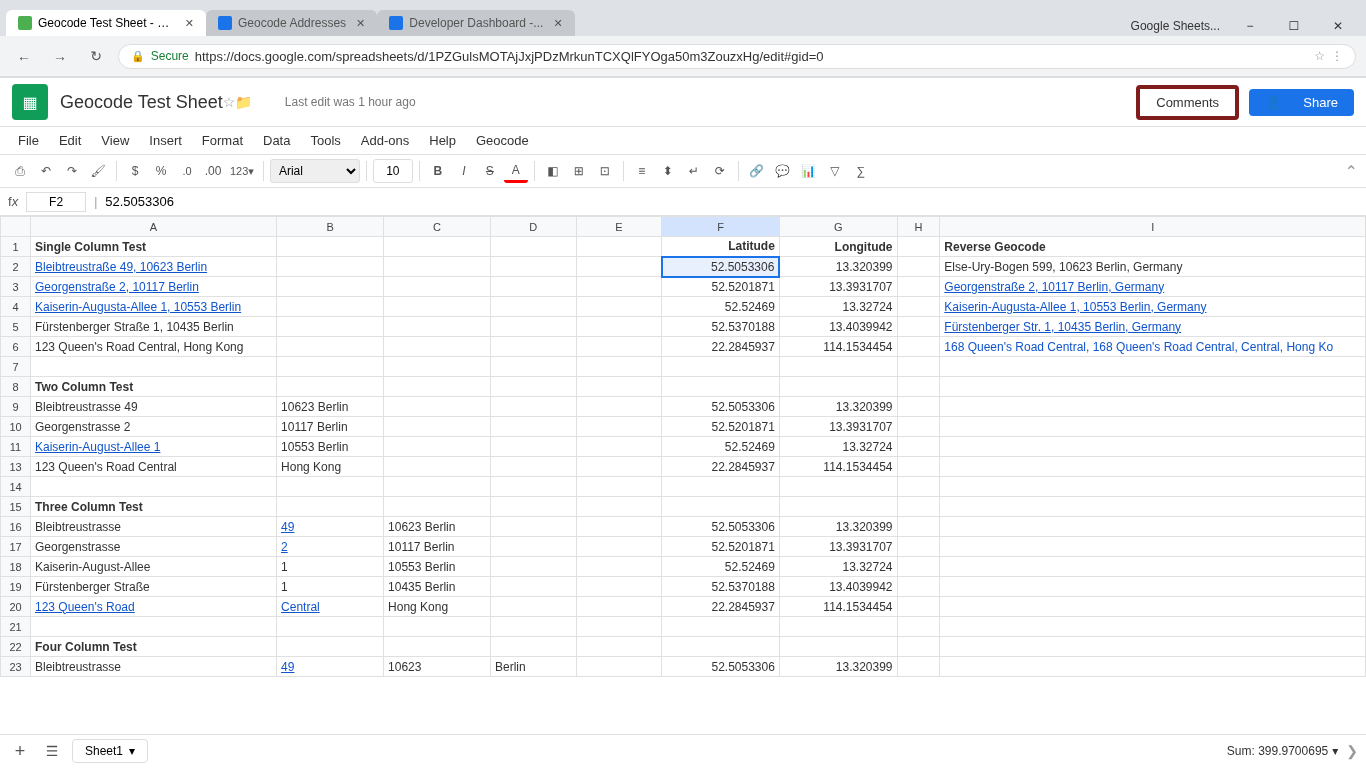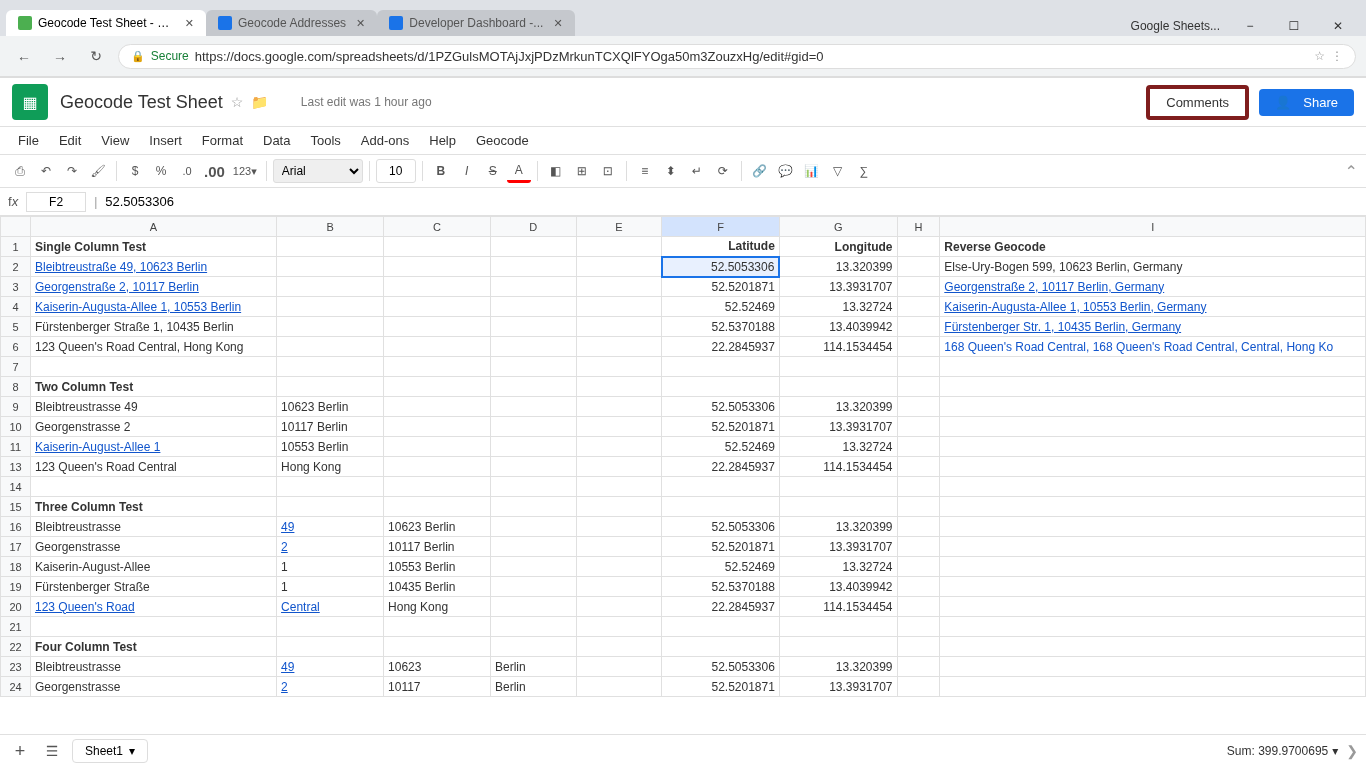--- a/index.html
+++ b/index.html
@@ -20,27 +20,27 @@
     .address-bar { flex: 1; display: flex; align-items: center; background: #fff; border: 1px solid #ddd; border-radius: 20px; padding: 4px 12px; gap: 6px; font-size: 12px; }
     .secure-icon { color: #188038; font-size: 11px; }
     .address-text { flex: 1; color: #333; font-size: 13px; }
     .star-icon { color: #999; cursor: pointer; }
     .win-btn { width: 28px; height: 20px; background: transparent; border: none; cursor: pointer; font-size: 12px; color: #333; }
 
     
     .app-header { display: flex; align-items: center; padding: 6px 12px; background: #fff; gap: 12px; border-bottom: 1px solid #e0e0e0; }
     .sheets-icon { width: 36px; height: 36px; background: #0f9d58; border-radius: 4px; display: flex; align-items: center; justify-content: center; color: white; font-size: 16px; flex-shrink: 0; }
     .doc-info { display: flex; flex-direction: column; }
-    .doc-title { font-size: 18px; color: #333; font-weight: 400; display: flex; align-items: center; gap: 8px; }
+    .doc-title { font-size: 18px; color: #333; font-weight: 400; display: flex; align-items: center; }
     .doc-title-star { color: #999; font-size: 14px; cursor: pointer; }
     .doc-title-folder { color: #999; font-size: 14px; cursor: pointer; }
     .last-edit { font-size: 12px; color: #777; margin-left: 20px; align-self: center; }
     .header-actions { margin-left: auto; display: flex; gap: 10px; align-items: center; }
     .comments-btn { padding: 6px 16px; border: 4px solid #7f1d1d; border-radius: 4px; background: #fff; cursor: pointer; font-size: 13px; color: #333; }
-    .share-btn { padding: 6px 16px; background: #1a73e8; color: white; border: none; border-radius: 4px; cursor: pointer; font-size: 13px; display: flex; align-items: center; gap: 12px; }
+    .share-btn { padding: 6px 16px; background: #1a73e8; color: white; border: none; border-radius: 4px; cursor: pointer; font-size: 13px; display: flex; align-items: center; gap: 22px; }
 
     
     .menu-bar { display: flex; align-items: center; padding: 2px 8px; background: #fff; border-bottom: 1px solid #e0e0e0; }
     .menu-item { padding: 4px 10px; font-size: 13px; color: #333; cursor: pointer; border-radius: 3px; }
 
     
     .toolbar { display: flex; align-items: center; padding: 4px 8px; background: #fff; border-bottom: 1px solid #e0e0e0; gap: 2px; flex-wrap: nowrap; overflow: hidden; }
     .toolbar-btn { min-width: 24px; height: 24px; border: none; background: transparent; cursor: pointer; font-size: 12px; color: #555; padding: 0 3px; display: flex; align-items: center; justify-content: center; border-radius: 3px; }
     .toolbar-sep { width: 1px; height: 20px; background: #ddd; margin: 0 4px; }
     .font-family-box { border: 1px solid #ddd; border-radius: 3px; padding: 2px 4px; font-size: 12px; min-width: 90px; height: 24px; }
@@ -158,21 +158,21 @@
 
 <div class="toolbar">
   <button class="toolbar-btn">⎙</button>
   <button class="toolbar-btn">↶</button>
   <button class="toolbar-btn">↷</button>
   <button class="toolbar-btn">🖌</button>
   <div class="toolbar-sep"></div>
   <button class="toolbar-btn">$</button>
   <button class="toolbar-btn">%</button>
   <button class="toolbar-btn" style="font-size:11px;">.0</button>
-  <button class="toolbar-btn" style="font-size:15px;font-weight:bold;">.00</button>
+  <button class="toolbar-btn" style="font-size:12px;">.00</button>
   <button class="toolbar-btn" style="font-size:11px;">123▾</button>
   <div class="toolbar-sep"></div>
   <select class="font-family-box">
     <option>Arial</option>
   </select>
   <div class="toolbar-sep"></div>
   <input class="font-size-box" type="text" value="10" style="">
   <div class="toolbar-sep"></div>
   <button class="toolbar-btn bold-btn">B</button>
   <button class="toolbar-btn italic-btn">I</button>
@@ -477,32 +477,20 @@
           <td class="col-a">Bleibtreustrasse</td>
           <td class="col-b" style="color: rgb(17, 85, 204); text-decoration: underline; cursor: pointer;">49</td>
           <td class="col-c">10623</td>
           <td class="col-d">Berlin</td>
           <td class="col-e"></td>
           <td class="col-f">52.5053306</td>
           <td class="col-g">13.320399</td>
           <td class="col-h"></td>
           <td class="col-i"></td>
         </tr>
-        <tr>
-          <th class="row-header">24</th>
-          <td class="col-a">Georgenstrasse</td>
-          <td class="col-b" style="color: rgb(17, 85, 204); text-decoration: underline; cursor: pointer;">2</td>
-          <td class="col-c">10117</td>
-          <td class="col-d">Berlin</td>
-          <td class="col-e"></td>
-          <td class="col-f">52.5201871</td>
-          <td class="col-g">13.3931707</td>
-          <td class="col-h"></td>
-          <td class="col-i"></td>
-        </tr>
       </tbody>
   </table>
 </div>
 
 <div class="bottom-bar">
   <button class="add-sheet-btn">+</button>
   <button class="sheet-menu-btn">☰</button>
   <div class="sheet-tab">
     <span>Sheet1</span>
     <span>▾</span>

